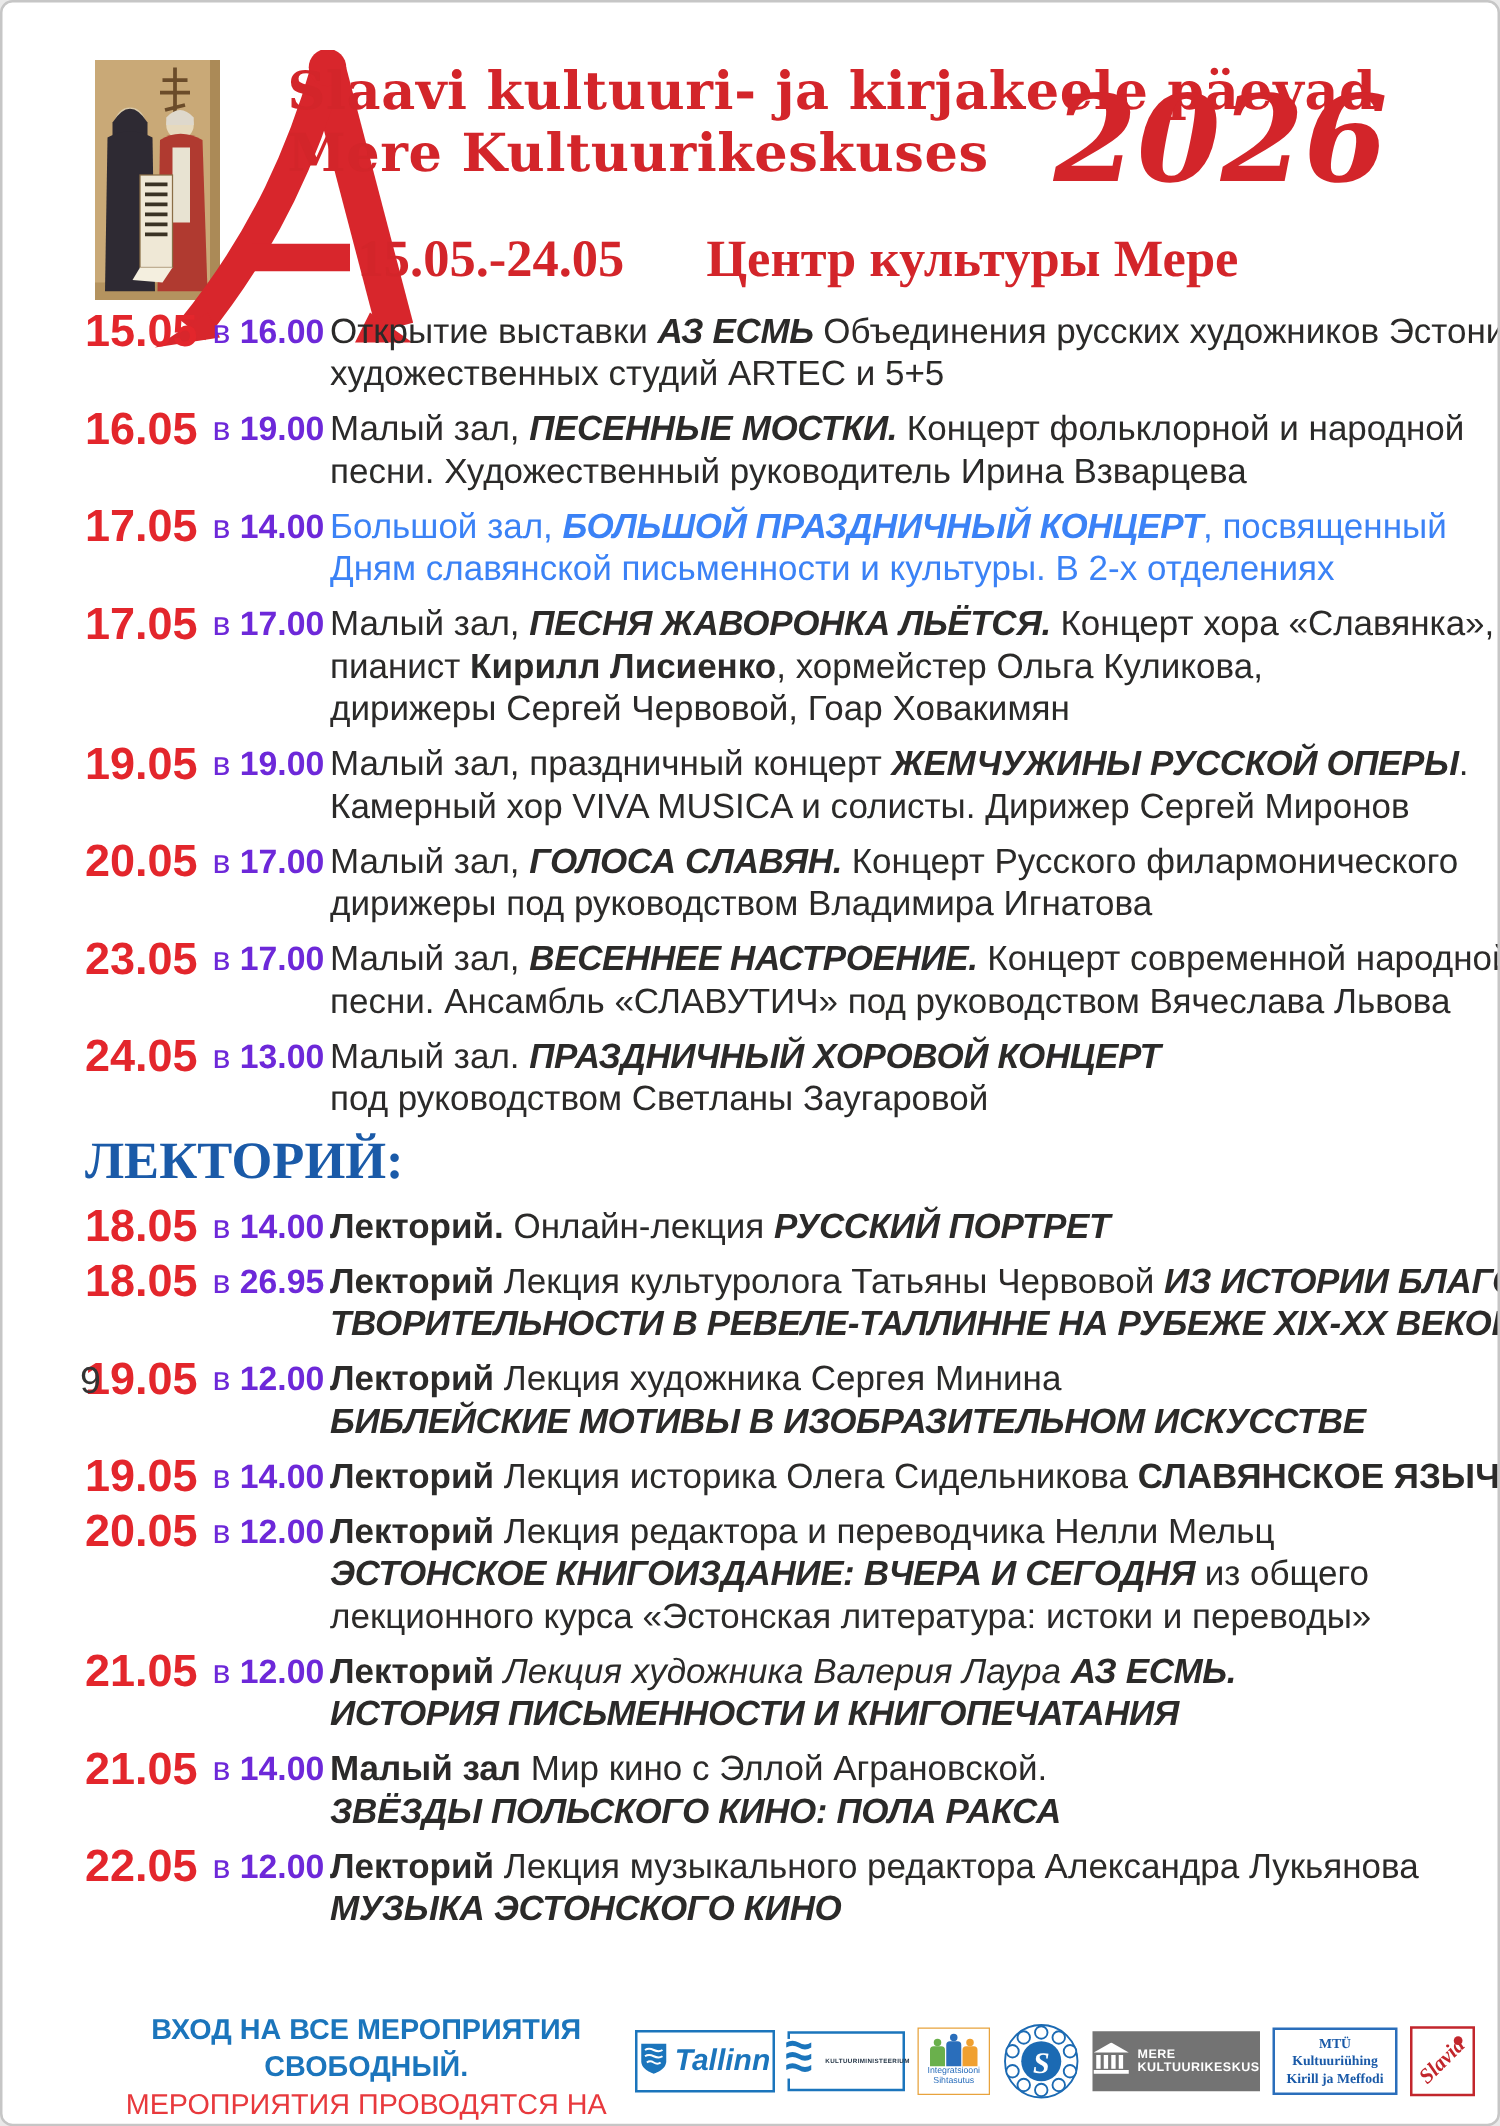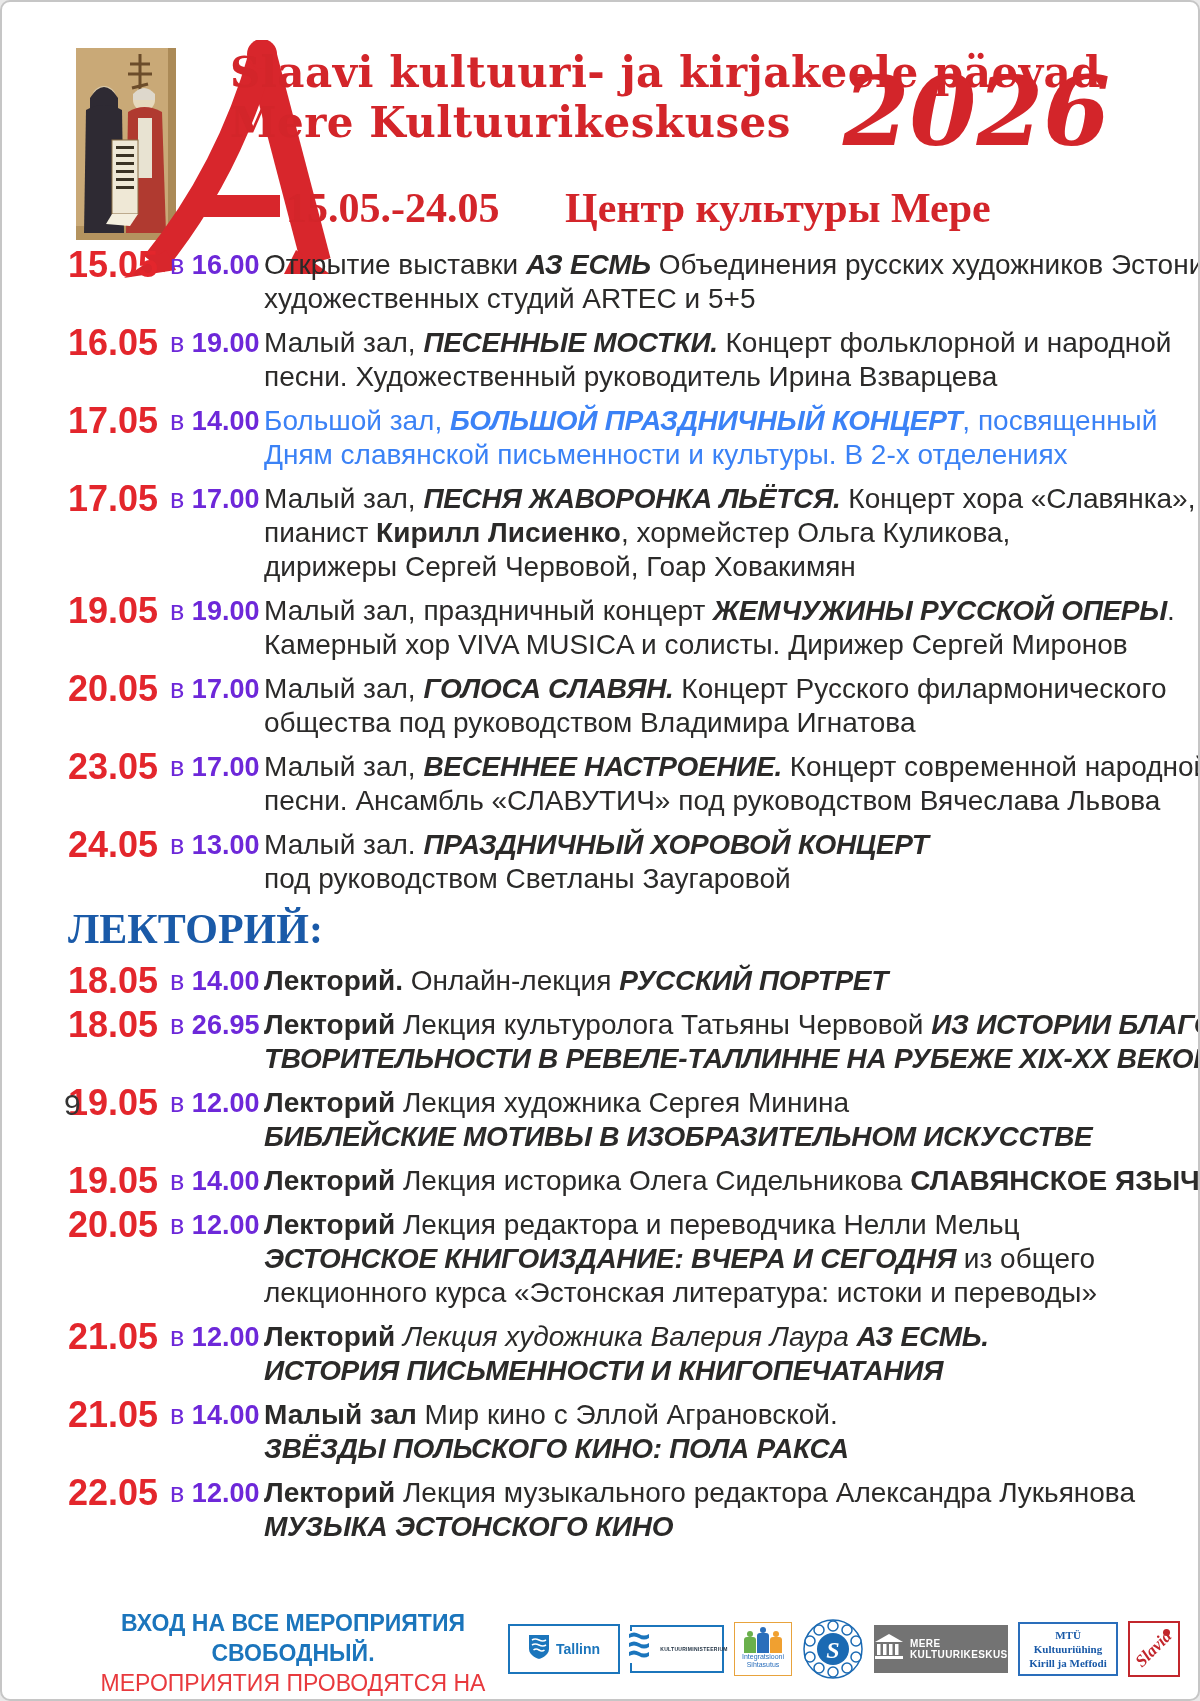--- a/index.html
+++ b/index.html
@@ -35,21 +35,21 @@
   .lect-heading{text-align:left;color:#1a5aa8;font-family:"Liberation Serif",serif;
         font-weight:700;font-size:42px;line-height:46px;margin:6px 0 12px 0;}
   .stray{position:absolute;left:62px;top:1086px;font-size:30px;color:#333;font-weight:400;}
   
   .footer-text{position:absolute;left:66px;top:1606px;width:450px;text-align:center;}
   .footer-line1{color:#1b75bc;font-weight:700;font-size:23px;line-height:30px;}
   .footer-line2{color:#e8393d;font-weight:400;font-size:23px;line-height:30px;}
   .logos{position:absolute;left:506px;top:1616px;display:flex;align-items:center;gap:10px;}
   .logo-box{box-sizing:border-box;display:flex;align-items:center;justify-content:center;background:#fff;}
   .logo-tallinn{width:112px;height:50px;border:2px solid #1b75bc;gap:6px;}
-  .logo-tallinn .t-label{color:#1b75bc;font-weight:700;font-size:14px;}
+  .logo-tallinn .t-label{color:#1b75bc;font-weight:700;font-size:24px;font-style:italic;}
   .logo-ministry{width:94px;height:48px;border:2px solid #1b75bc;padding:3px;gap:4px;}
   .logo-ministry .m-label{color:#234;font-size:5px;font-weight:700;letter-spacing:.3px;}
   .m-divider{width:1px;height:34px;background:#1b75bc;}
   .logo-integration{width:58px;height:54px;border:1px solid #e8a33d;flex-direction:column;padding:2px;}
   .logo-integration .i-label{color:#2a6ebb;font-size:7px;line-height:8px;text-align:center;}
   .puzzle{display:flex;align-items:flex-end;gap:1px;height:24px;}
   .pz{width:12px;height:16px;border-radius:3px 3px 0 0;position:relative;}
   .pz::before{content:"";position:absolute;top:-6px;left:3px;width:6px;height:6px;border-radius:50%;background:inherit;}
   .pz1{background:#6ab04c;}.pz2{background:#2a6ebb;height:20px;}.pz3{background:#f0a030;}
   .logo-ornament{width:62px;height:62px;}
@@ -172,21 +172,21 @@
         <div class="content">
           <div class="line"><span class="seg-r">Малый зал, праздничный концерт </span><span class="seg-bi">ЖЕМЧУЖИНЫ РУССКОЙ ОПЕРЫ</span><span class="seg-r">.</span></div>
           <div class="line"><span class="seg-r">Камерный хор VIVA MUSICA и солисты. Дирижер Сергей Миронов</span></div>
         </div>
       </div>
       <div class="row">
         <span class="date">20.05</span>
         <span class="time"><span class="tp">в </span><b>17.00</b></span>
         <div class="content">
           <div class="line"><span class="seg-r">Малый зал, </span><span class="seg-bi">ГОЛОСА СЛАВЯН.</span><span class="seg-r"> Концерт Русского филармонического</span></div>
-          <div class="line"><span class="seg-r">общества под руководством Владимира Игнатова</span></div>
+          <div class="line"><span class="seg-r">дирижеры под руководством Владимира Игнатова</span></div>
         </div>
       </div>
       <div class="row">
         <span class="date">23.05</span>
         <span class="time"><span class="tp">в </span><b>17.00</b></span>
         <div class="content">
           <div class="line"><span class="seg-r">Малый зал, </span><span class="seg-bi">ВЕСЕННЕЕ НАСТРОЕНИЕ.</span><span class="seg-r"> Концерт современной народной</span></div>
           <div class="line"><span class="seg-r">песни. Ансамбль «СЛАВУТИЧ» под руководством Вячеслава Львова</span></div>
         </div>
       </div>

